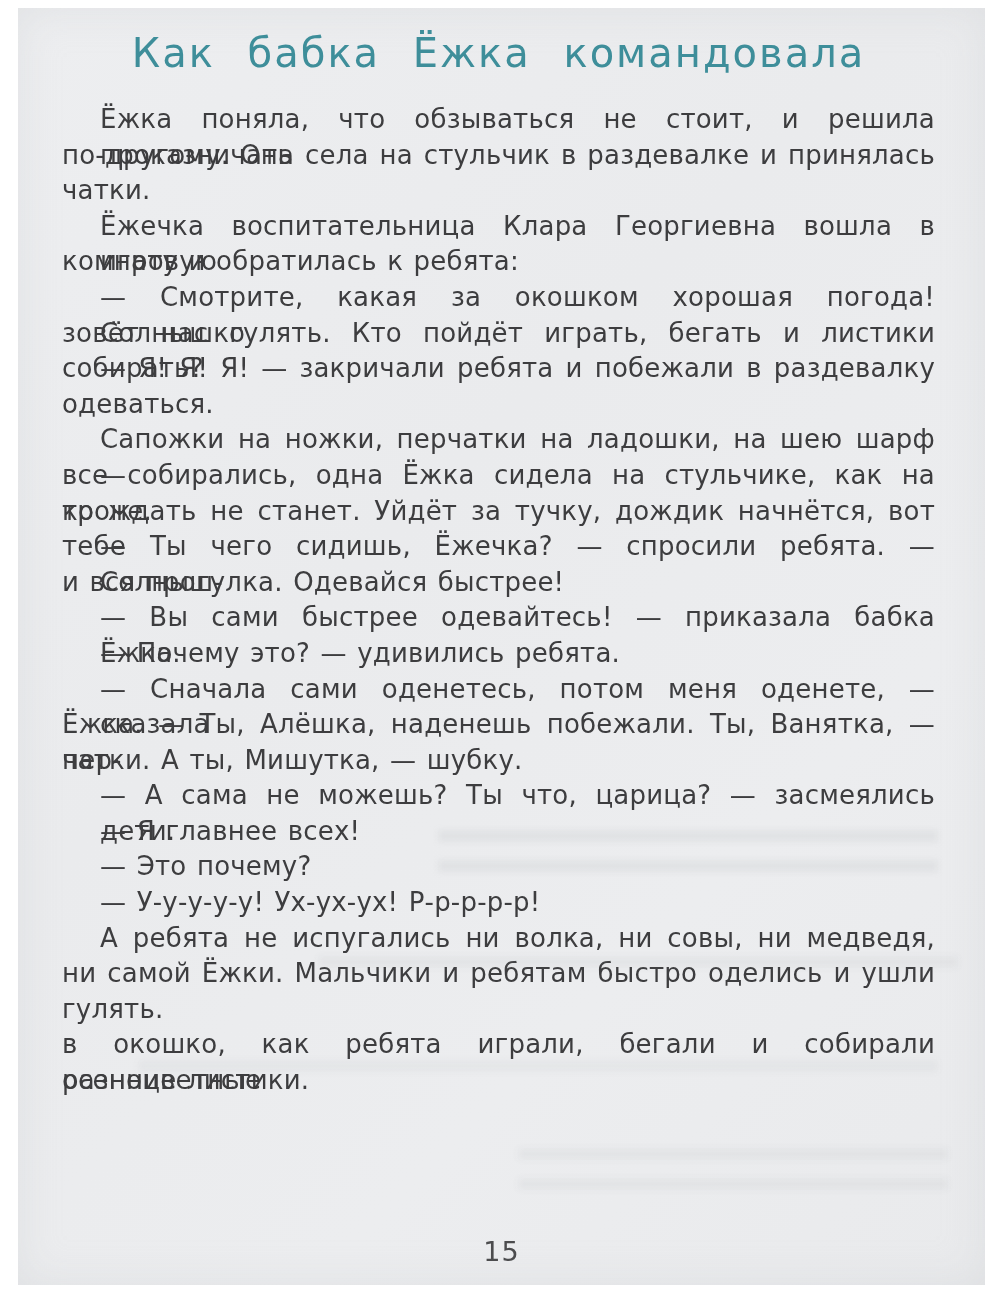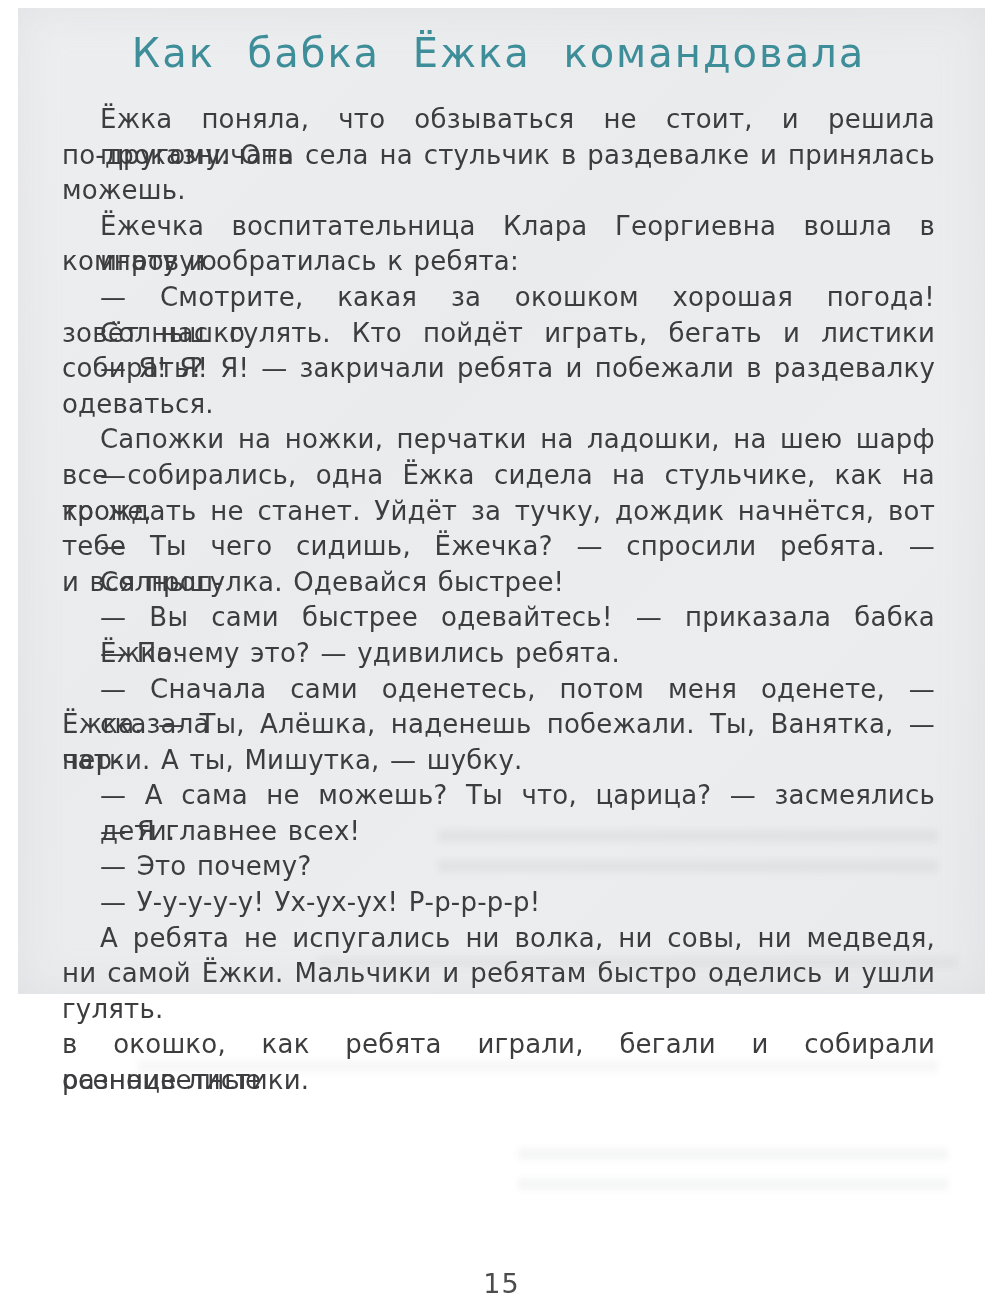--- a/index.html
+++ b/index.html
@@ -9,21 +9,21 @@
     height: 1300px;
     background: #ffffff;
     font-family: "DejaVu Sans", "Liberation Sans", sans-serif;
     overflow: hidden;
   }
   .scan-page {
     position: absolute;
     left: 18px;
     top: 8px;
     width: 967px;
-    height: 986px;
+    height: 1277px;
     background: linear-gradient(135deg, #edeef0 0%, #eaebed 40%, #ecedef 70%, #e9eaec 100%);
     box-shadow: inset 0 0 40px rgba(200,202,206,0.35);
   }
   .content {
     position: absolute;
     left: 44px;
     top: 0;
     width: 873px;
   }
   .title {
@@ -56,21 +56,20 @@
   .line.last { text-align-last: left; }
   .page-number {
     position: absolute;
     left: 0;
     top: 1228px;
     width: 967px;
     text-align: center;
     font-size: 27px;
     color: #4c4c4e;
     letter-spacing: 1px;
-    margin-top: 32px;
   }
   
   .bleed {
     position: absolute;
     background: repeating-linear-gradient(
       180deg,
       rgba(140,145,150,0.10) 0px, rgba(140,145,150,0.10) 12px,
       rgba(0,0,0,0) 12px, rgba(0,0,0,0) 30px);
     filter: blur(3px);
     pointer-events: none;
@@ -83,21 +82,21 @@
 </head>
 <body>
 
 <div class="scan-page">
   <div class="content">
     <div class="title">Как бабка Ёжка командовала</div>
     <div class="story">
         <div class="para">
           <div class="line indent">Ёжка поняла, что обзываться не стоит, и решила проказничать</div>
           <div class="line">по-другому. Она села на стульчик в раздевалке и принялась</div>
-          <div class="line last">можешь.</div>
+          <div class="line last">чатки.</div>
         </div>
         <div class="para">
           <div class="line indent">Ёжечка воспитательница Клара Георгиевна вошла в игровую</div>
           <div class="line last">комнату и обратилась к ребята:</div>
         </div>
         <div class="para">
           <div class="line indent">— Смотрите, какая за окошком хорошая погода! Солнышко</div>
           <div class="line last">зовёт нас гулять. Кто пойдёт играть, бегать и листики собирать?</div>
         </div>
         <div class="para">

